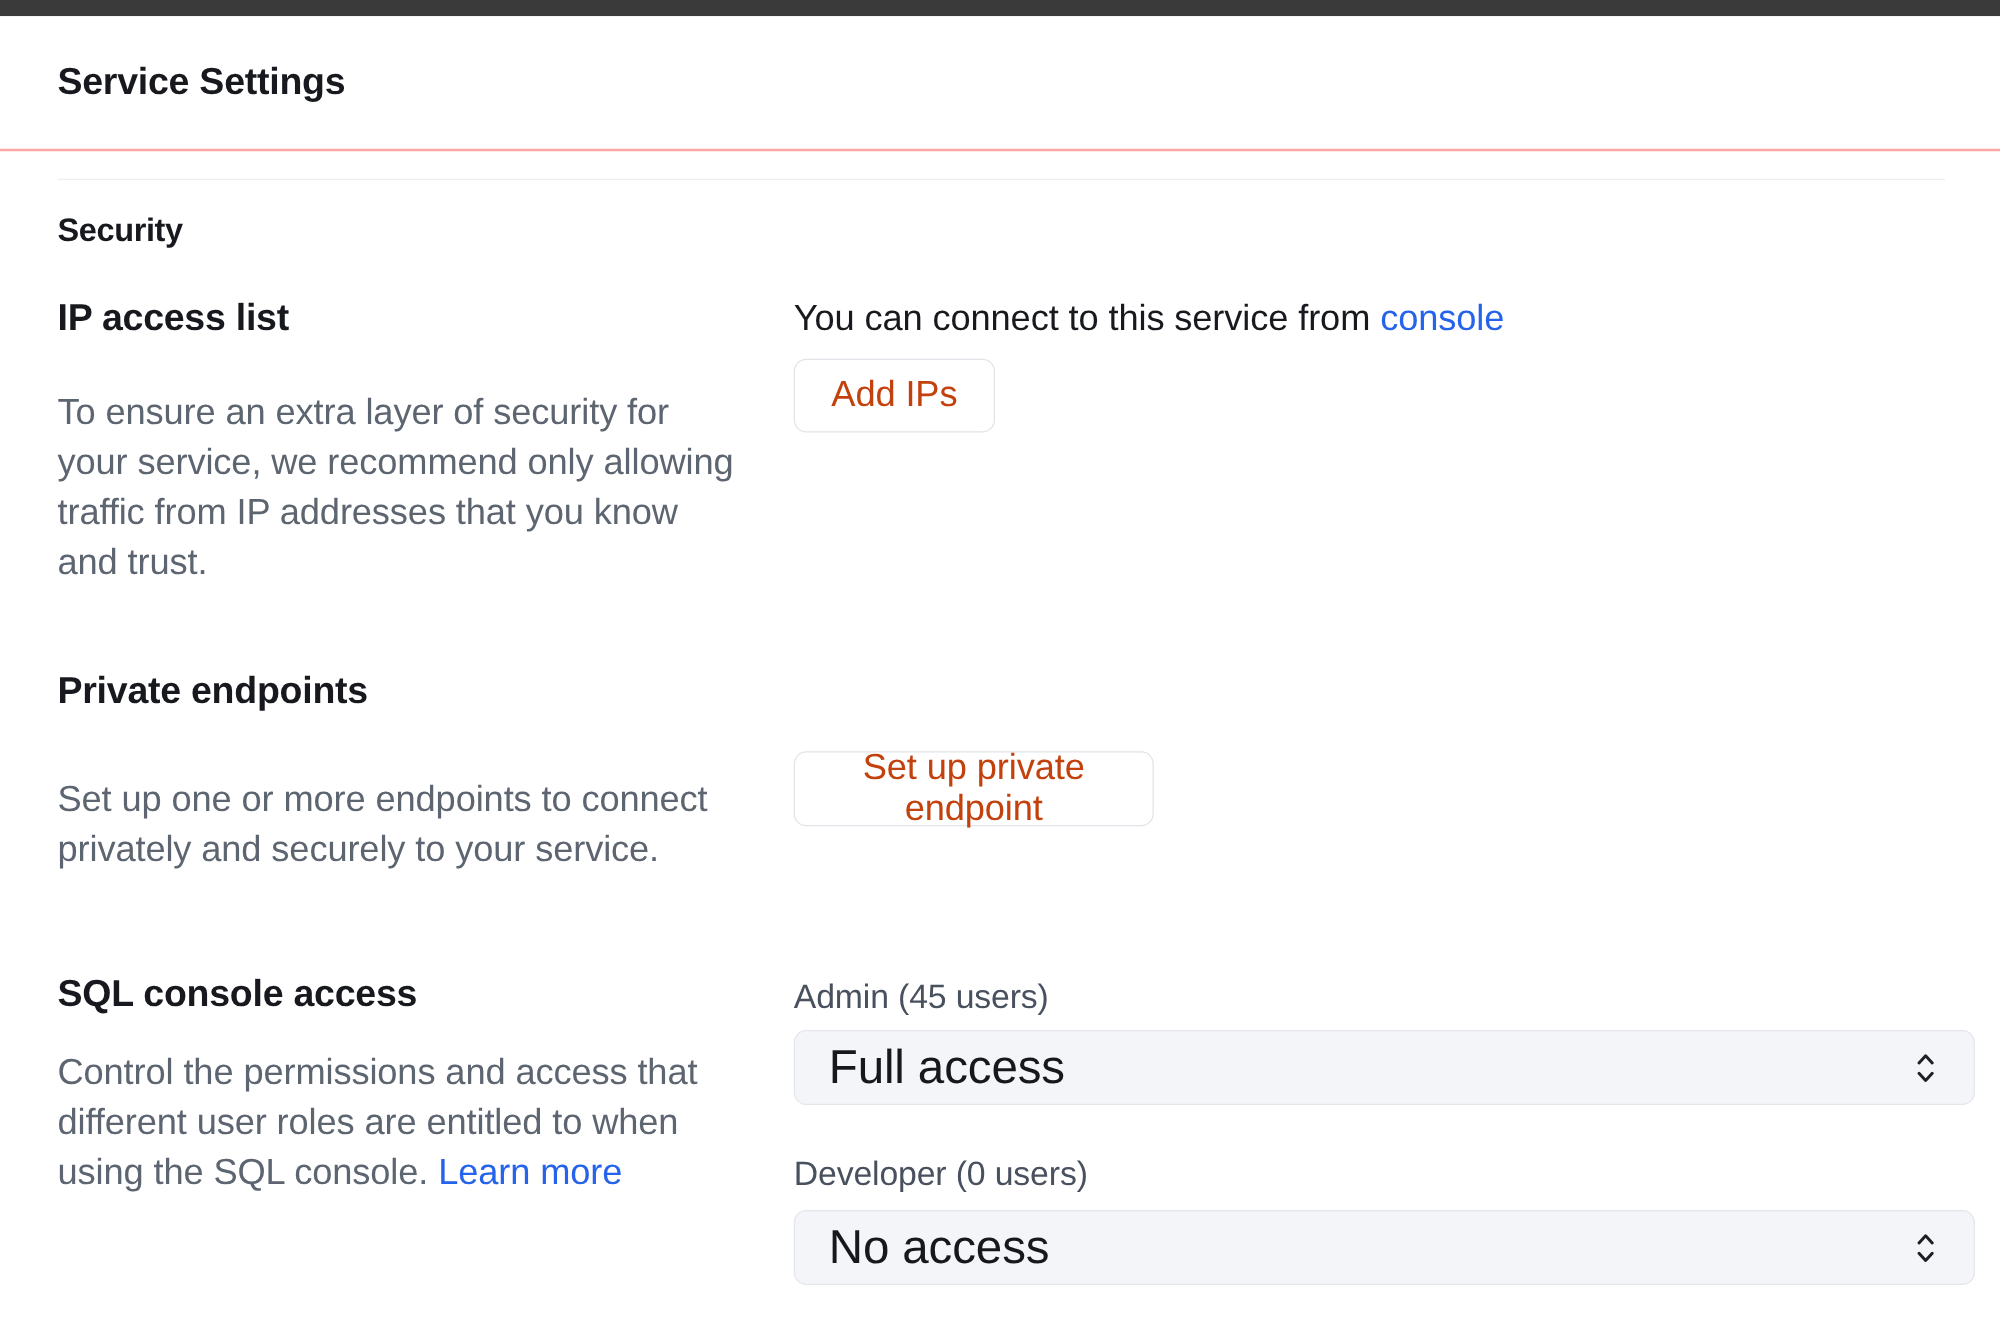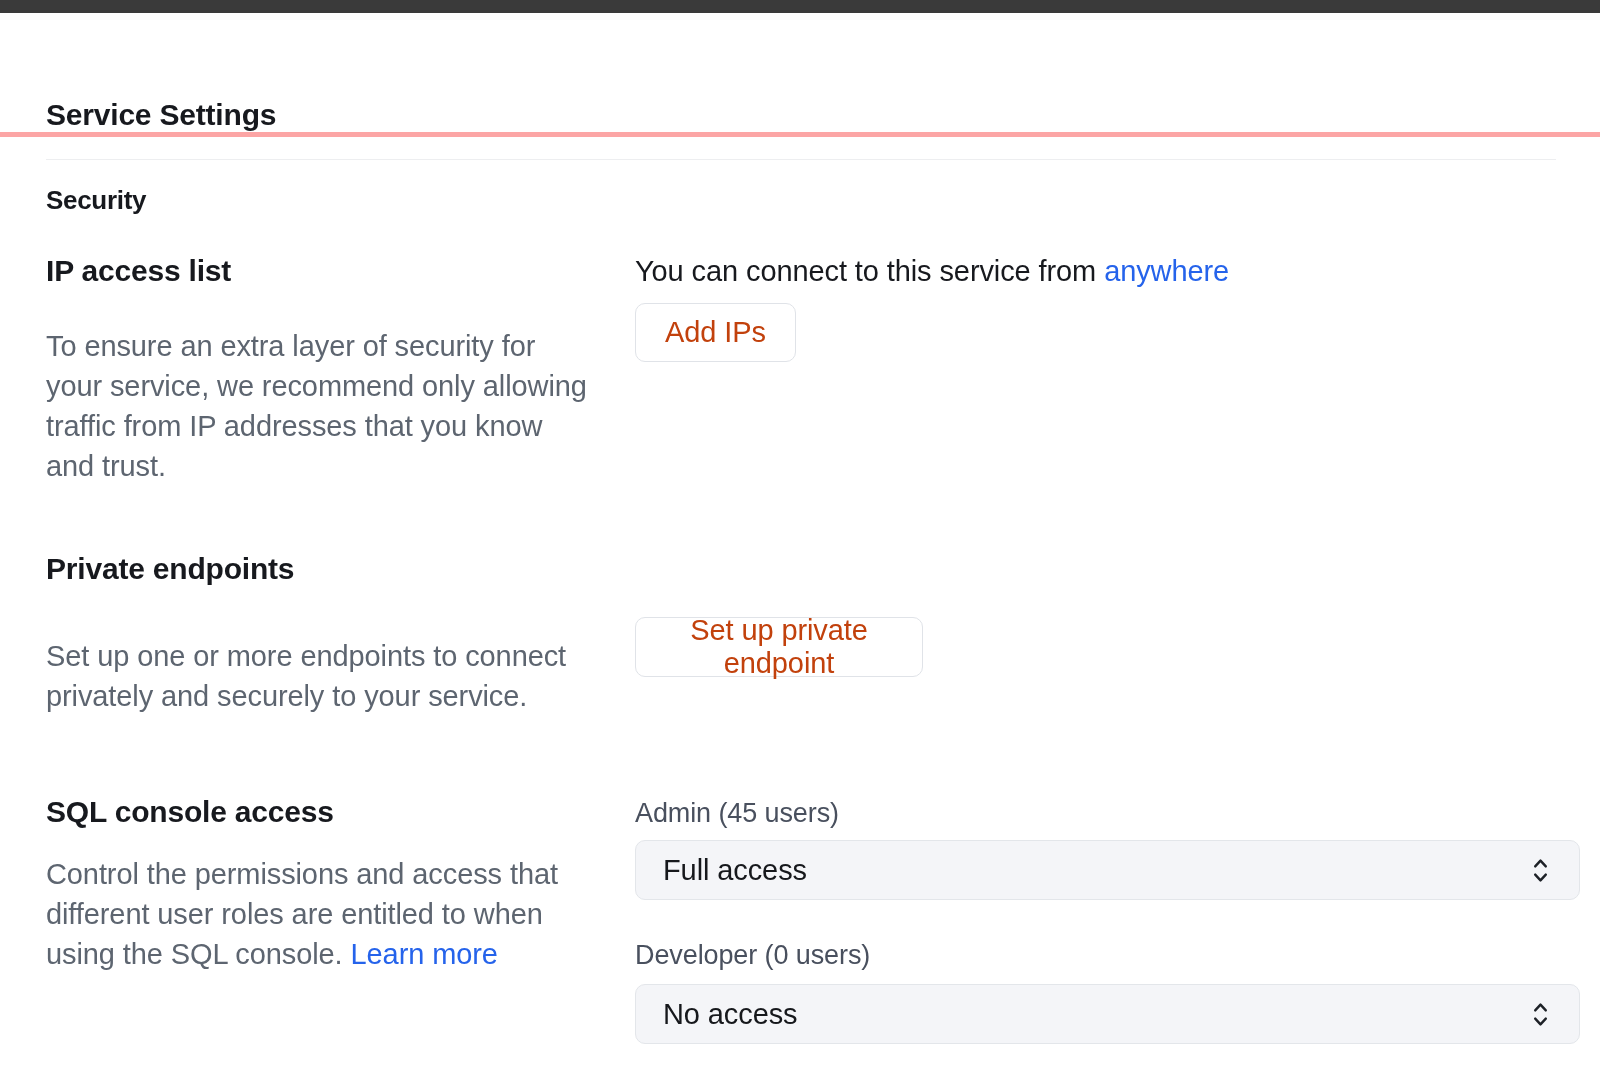--- a/index.html
+++ b/index.html
@@ -8,25 +8,25 @@
     background: #ffffff;
     font-family: "Liberation Sans", "DejaVu Sans", sans-serif;
     color: #191c21;
     -webkit-font-smoothing: antialiased;
   }
   .topbar {
     height: 13px;
     background: #3a3a3a;
   }
   .header {
-    height: 124px;
+    height: 108px;
     display: flex;
-    align-items: flex-end;
+    align-items: center;
     padding: 0 46px;
-    border-bottom: 5px solid #fca5a5;
+    border-bottom: 2px solid #fca5a5;
     background: #ffffff;
   }
   .header-title {
     font-size: 30px;
     font-weight: 700;
     letter-spacing: -0.2px;
     color: #17191e;
   }
   .content {
     padding: 0 20px 0 46px;
@@ -117,21 +117,21 @@
     margin-top: 12px;
     height: 60px;
     width: 100%;
     display: flex;
     align-items: center;
     justify-content: space-between;
     background: #f4f5f8;
     border: 1px solid #e3e6ea;
     border-radius: 10px;
     padding: 0 30px 0 27px;
-    font-size: 29px;
+    font-size: 38px;
     letter-spacing: -0.1px;
     color: #16181c;
     cursor: pointer;
   }
   .select.second { margin-top: 14px; }
   .chevrons {
     flex: 0 0 auto;
     display: block;
   }
 </style>
@@ -149,21 +149,21 @@
   <div class="inner-divider"></div>
 
   <h2 class="section-title">Security</h2>
 
   <div class="row row-1">
     <div>
       <h3>IP access list</h3>
       <p class="desc">To ensure an extra layer of security for your service, we recommend only allowing traffic from IP addresses that you know and trust.</p>
     </div>
     <div>
-      <div class="status-line"><span>You can connect to this service from </span><a class="link">anywhere</a></div>
+      <div class="status-line"><span>You can connect to this service from </span><a class="link">console</a></div>
       <button class="btn btn-add-ips">Add IPs</button>
     </div>
   </div>
 
   <div class="row row-2">
     <div>
       <h3>Private endpoints</h3>
       <p class="desc">Set up one or more endpoints to connect privately and securely to your service.</p>
     </div>
     <div>

